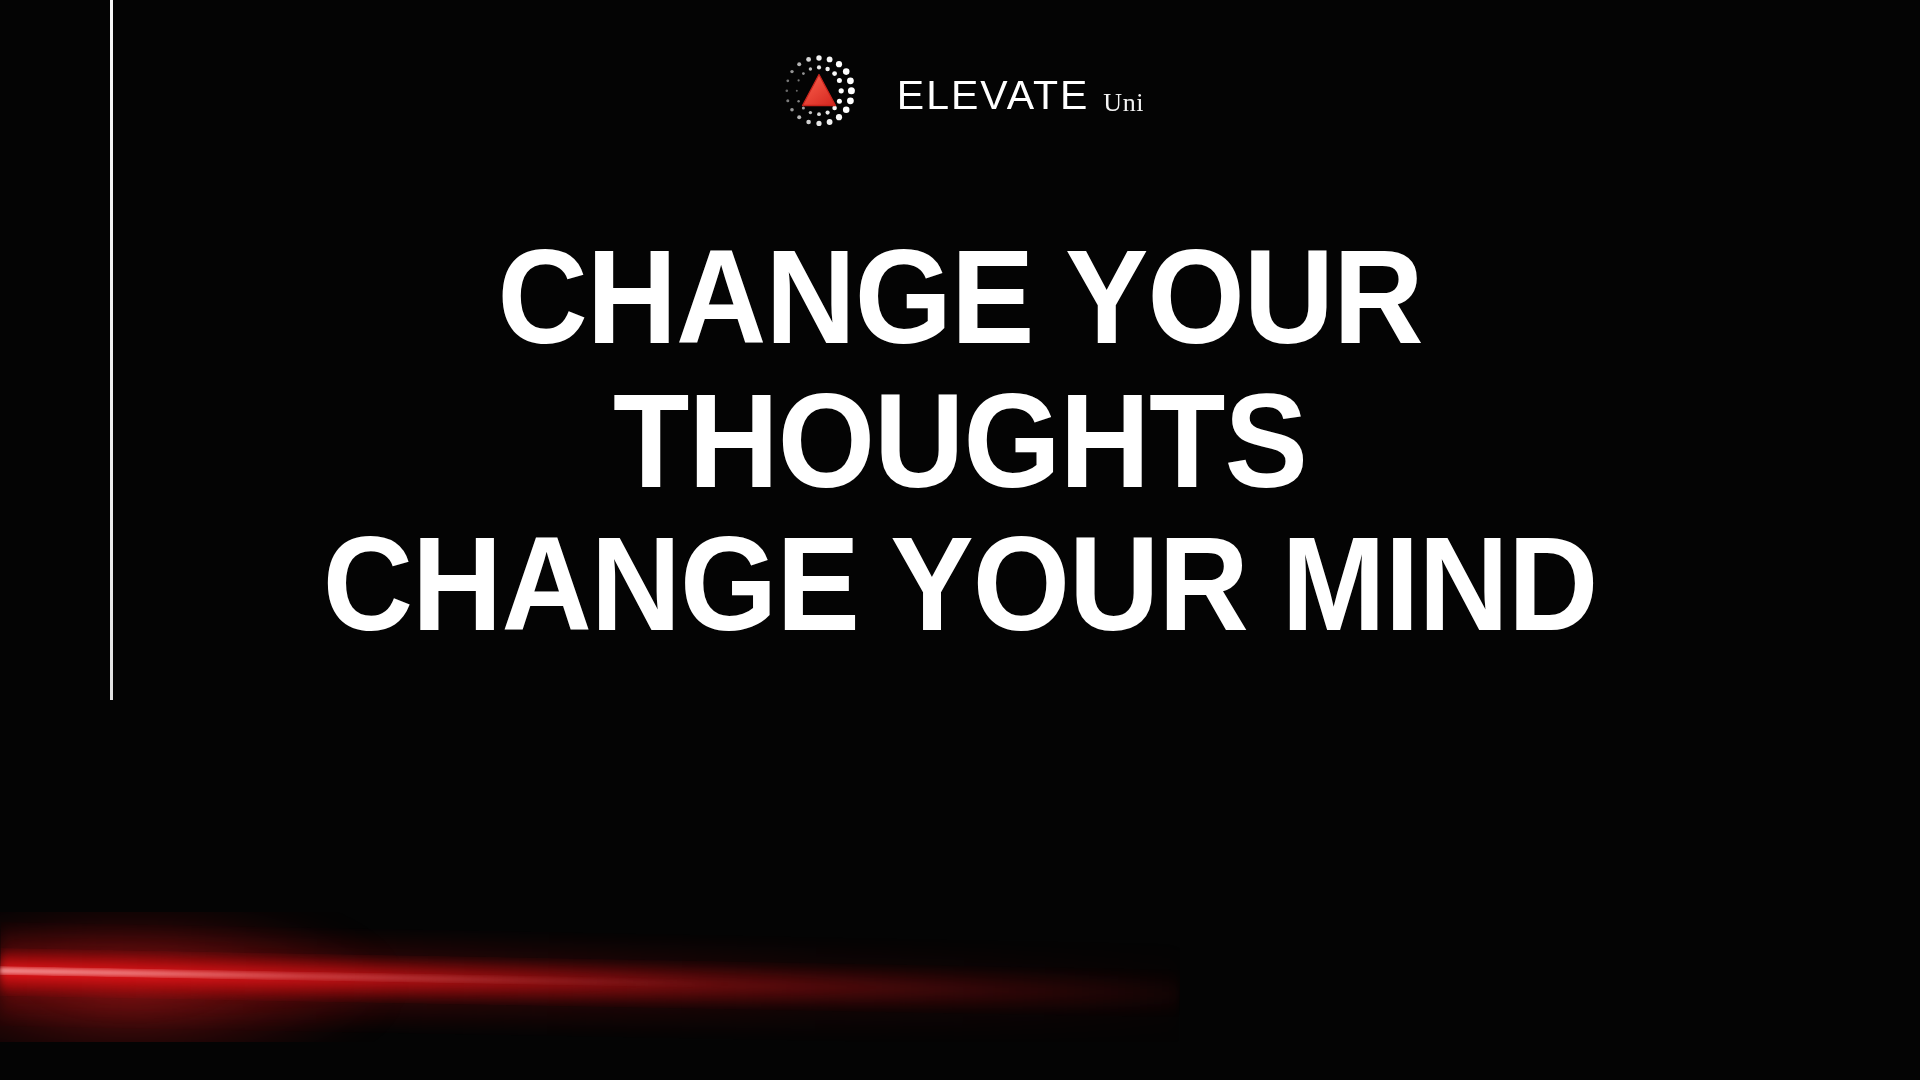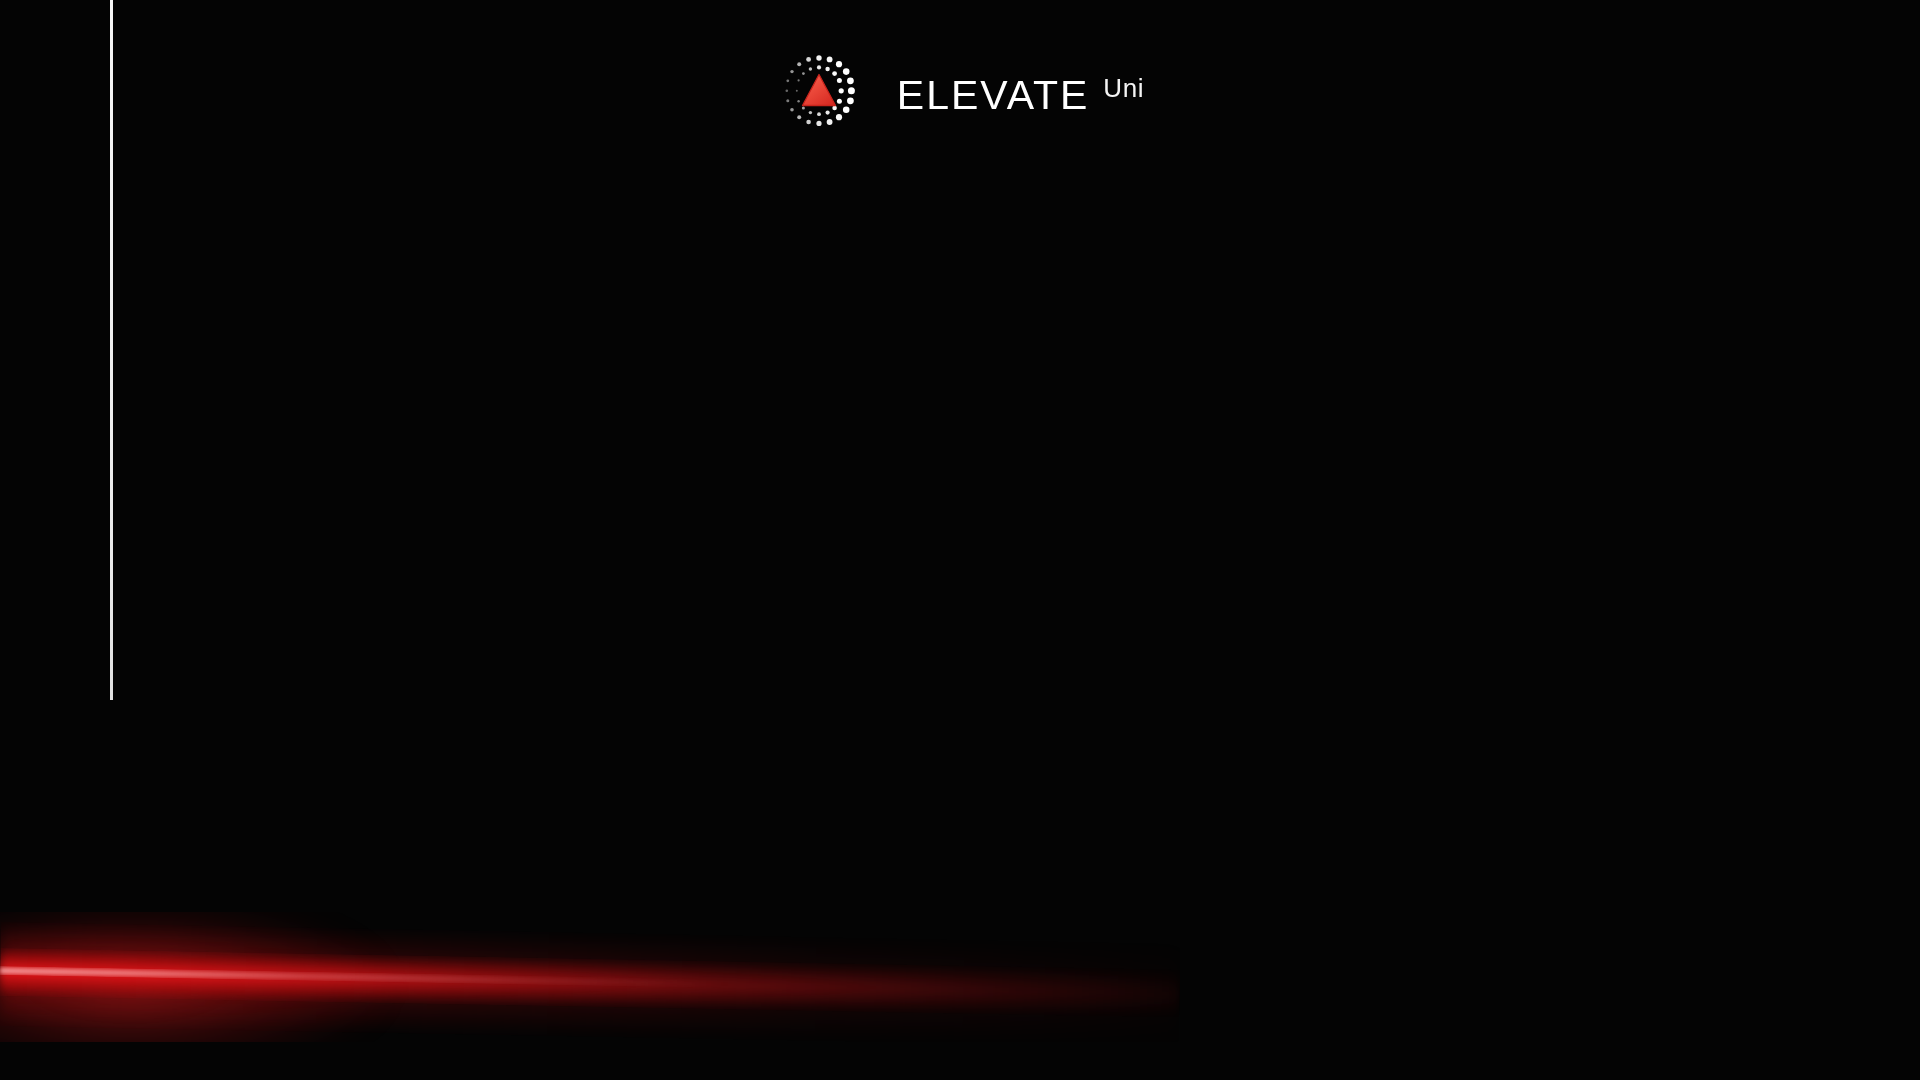--- a/index.html
+++ b/index.html
@@ -40,37 +40,38 @@
 
   #brand-mark {
     position:relative;
     width:86px; height:92px;
     flex:0 0 auto;
   }
   #brand-mark svg { display:block; width:86px; height:92px; }
 
   #brand-word {
     display:flex;
-    align-items:flex-start;
+    align-items:flex-end;
     gap:14px;
     line-height:1;
     transform:translateY(1px);
     margin-left:13px;
   }
   #brand-name {
     font-size:41px;
     font-weight:400;
     letter-spacing:2.0px;
     color:#ffffff;
   }
   #brand-sub {
     font-size:26px;
     font-weight:300;
     letter-spacing:.6px;
     color:#f4f4f4;
+    font-family:Liberation Serif, serif;
   }
 
   
   #headline {
     position:absolute;
     left:0; right:0; top:226px;
     text-align:center;
     color:#ffffff;
   }
   #headline .hl {
@@ -230,20 +231,25 @@
         <path d="M43 26.5 L59.5 57.5 L26.5 57.5 Z" fill="url(#triGrad)" stroke="#c8241c" stroke-width="1.3" stroke-linejoin="round"></path>
       </svg>
     </div>
 
     <div id="brand-word">
       <span id="brand-name">ELEVATE</span>
       <span id="brand-sub">Uni</span>
     </div>
   </div>
 
+  <div id="headline">
+    <span class="hl">CHANGE YOUR</span>
+    <span class="hl">THOUGHTS</span>
+    <span class="hl">CHANGE YOUR MIND</span>
+  </div>
 
 
   <div id="beam-wrap">
     <div id="beam-bloom"></div>
     <div class="beam-layer" id="beam-halo"></div>
     <div class="beam-layer" id="beam-body"></div>
     <div class="beam-layer" id="beam-core"></div>
   </div>
 
 </div>

